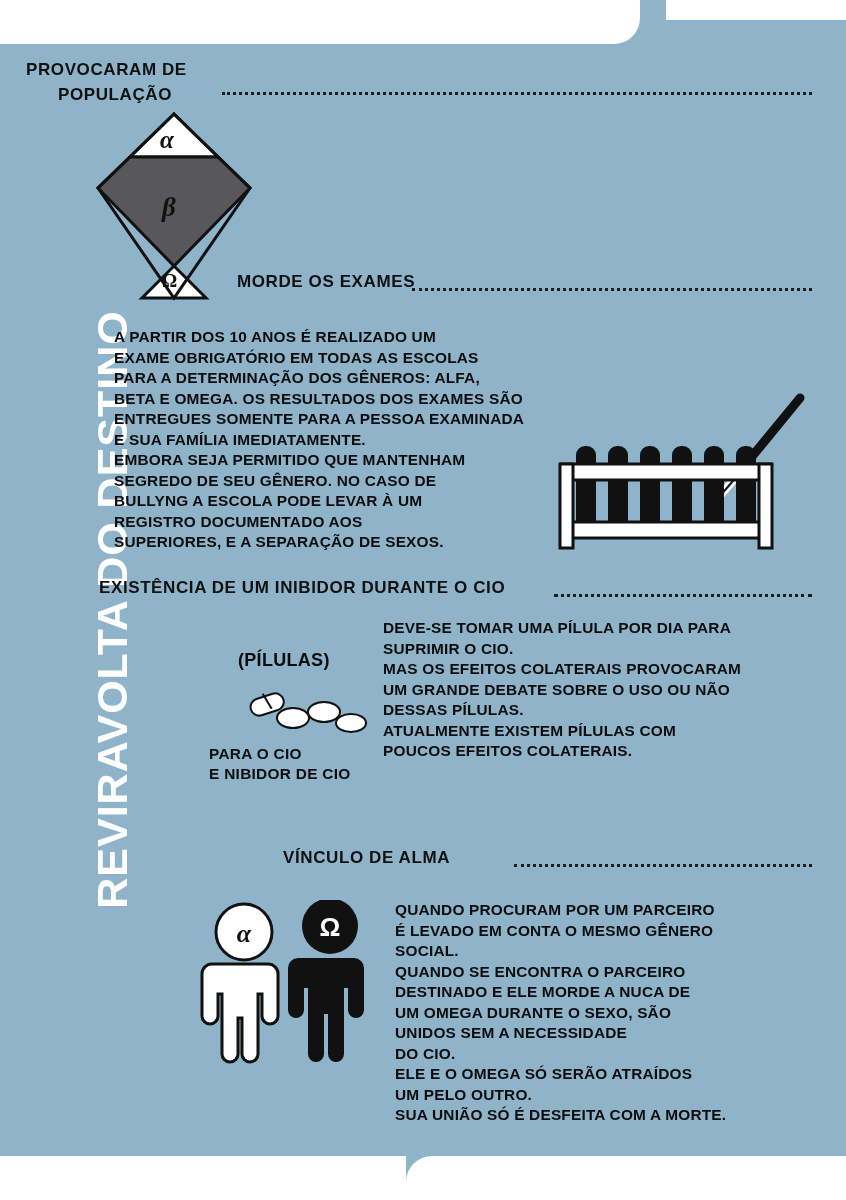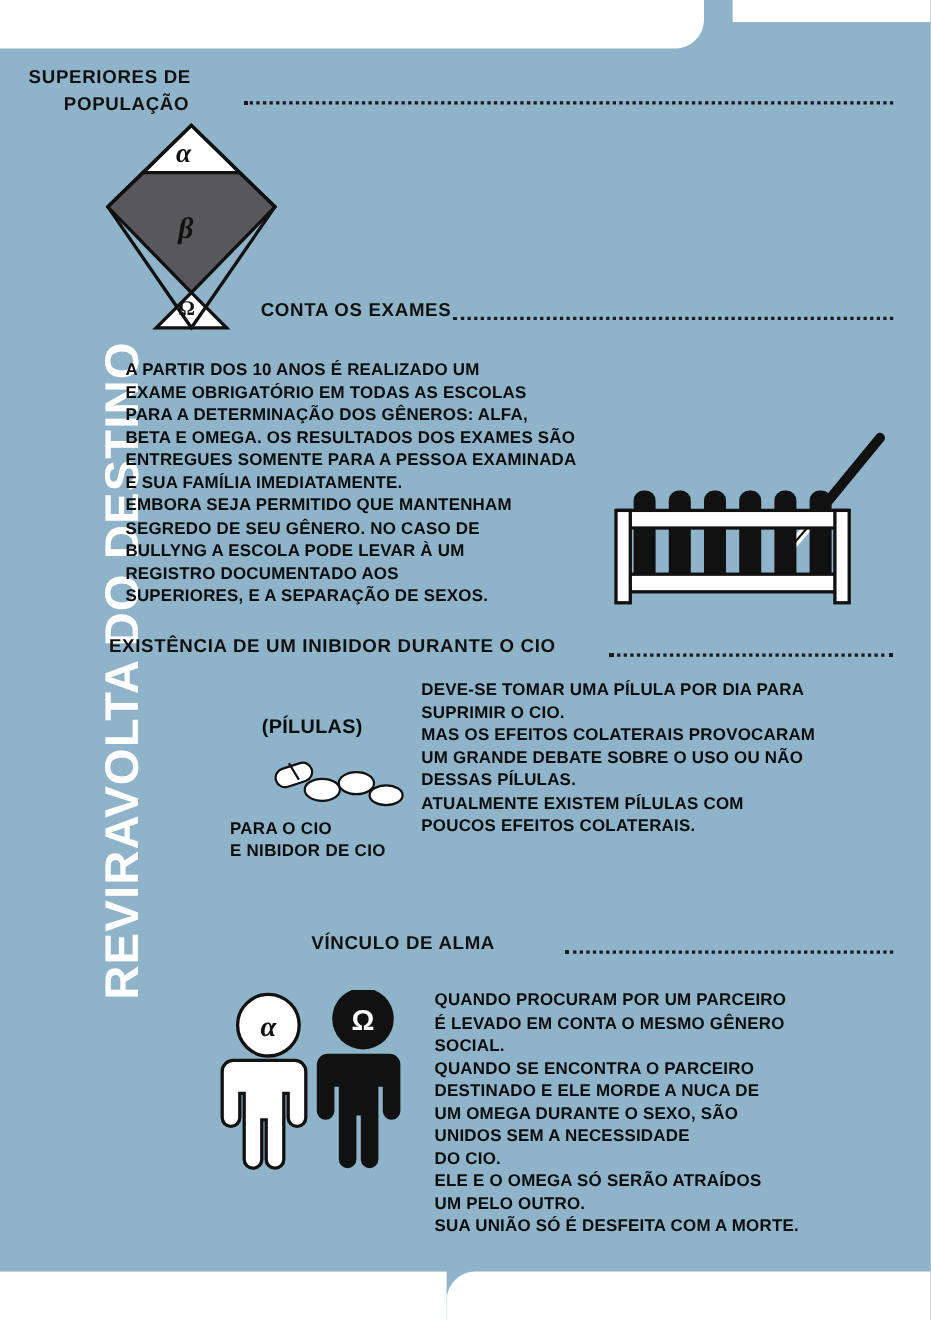--- a/index.html
+++ b/index.html
@@ -139,42 +139,42 @@
 
 <div class="page">
 
   <div class="notch-tl"></div>
   <div class="notch-tr"></div>
   <div class="notch-bl"></div>
   <div class="notch-br"></div>
 
   <div class="side-title">REVIRAVOLTA DO DESTINO</div>
 
-  <div class="sec-head" style="left:26px; top:60px;">SUPERIORES DE</div>
+  <div class="sec-head" style="left:26px; top:60px;">PROVOCARAM DE</div>
   <div class="sec-head" style="left:58px; top:85px;">POPULAÇÃO</div>
   <div class="dots" style="left:222px; top:92px; width:590px;"></div>
 
 
   <div class="diamond-wrap">
     <svg width="156" height="196" viewBox="0 0 156 196">
 
       <polygon points="78,2 122,45 34,45" fill="#ffffff" stroke="#111111" stroke-width="3"></polygon>
 
       <polygon points="34,45 122,45 154,76 78,154 2,76" fill="#58585a" stroke="#111111" stroke-width="3"></polygon>
 
       <polygon points="78,154 110,186 46,186" fill="#ffffff" stroke="#111111" stroke-width="3"></polygon>
 
       <polygon points="78,2 154,76 78,186 2,76" fill="none" stroke="#111111" stroke-width="3"></polygon>
     </svg>
     <div class="glyph" style="left:64px; top:14px; font-size:25px;">α</div>
     <div class="glyph" style="left:66px; top:80px; font-size:27px;">β</div>
     <div class="glyph" style="left:66px; top:158px; font-size:19px; font-style:normal;">Ω</div>
   </div>
 
-  <div class="sec-head" style="left:237px; top:272px;">CONTA OS EXAMES</div>
+  <div class="sec-head" style="left:237px; top:272px;">MORDE OS EXAMES</div>
   <div class="dots" style="left:412px; top:288px; width:400px;"></div>
 
   <div class="body-text" style="left:114px; top:327px;">A PARTIR DOS 10 ANOS É REALIZADO UM
 EXAME OBRIGATÓRIO EM TODAS AS ESCOLAS
 PARA A DETERMINAÇÃO DOS GÊNEROS: ALFA,
 BETA E OMEGA. OS RESULTADOS DOS EXAMES SÃO
 ENTREGUES SOMENTE PARA A PESSOA EXAMINADA
 E SUA FAMÍLIA IMEDIATAMENTE.
 EMBORA SEJA PERMITIDO QUE MANTENHAM
 SEGREDO DE SEU GÊNERO. NO CASO DE

